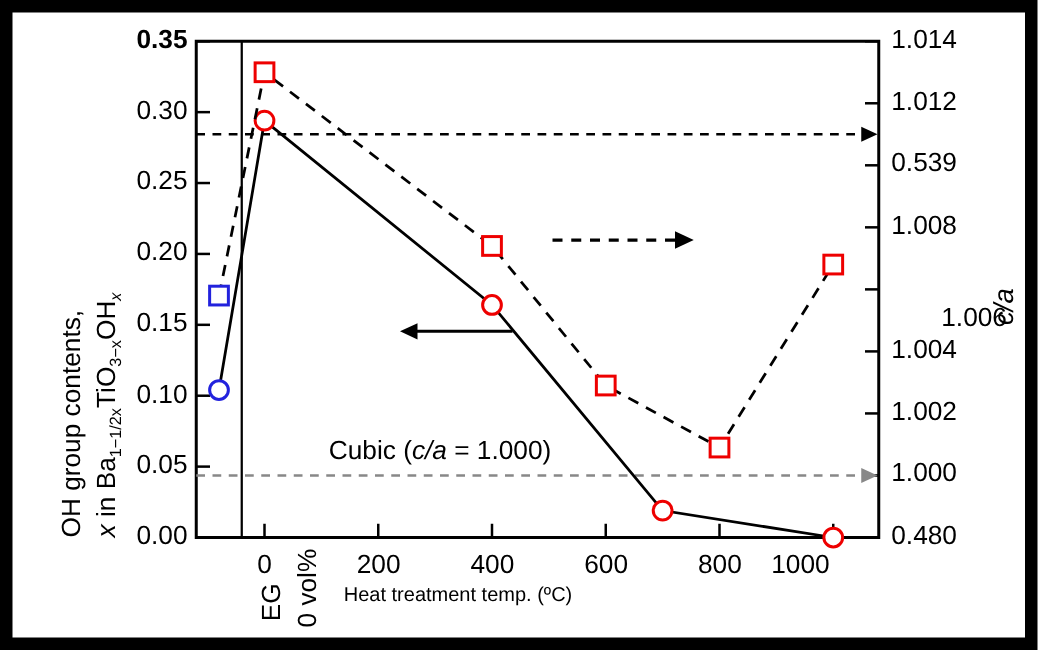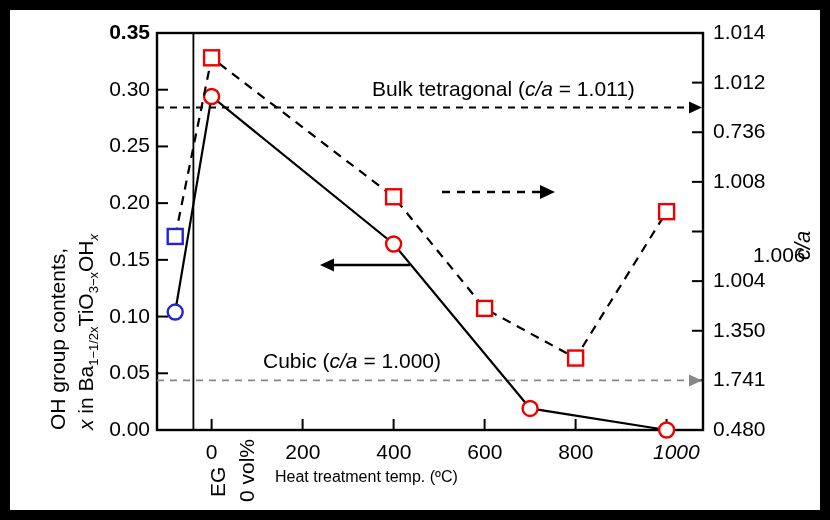--- a/index.html
+++ b/index.html
@@ -90,54 +90,51 @@
         <div class="txt tick-lbl" style="left: auto; top: 293.571px; right: 670px;">0.10</div>
         <div class="txt tick-lbl" style="left: auto; top: 236.857px; right: 670px;">0.15</div>
         <div class="txt tick-lbl" style="left: auto; top: 180.143px; right: 670px;">0.20</div>
         <div class="txt tick-lbl" style="left: auto; top: 123.429px; right: 670px;">0.25</div>
         <div class="txt tick-lbl" style="left: auto; top: 66.7143px; right: 670px; margin-left: 48px;">0.30</div>
         <div class="txt tick-lbl" style="left: auto; top: 10px; right: 670px; font-weight: bold;">0.35</div>
       </div>
 
     <div id="right-ticks">
         <div class="txt tick-lbl" style="left: 703px; top: 407px;">0.480</div>
-        <div class="txt tick-lbl" style="left: 703px; top: 357.375px;">1.741</div>
-        <div class="txt tick-lbl" style="left: 703px; top: 307.75px;">1.350</div>
+        <div class="txt tick-lbl" style="left: 703px; top: 357.375px;">1.000</div>
+        <div class="txt tick-lbl" style="left: 703px; top: 307.75px;">1.002</div>
         <div class="txt tick-lbl" style="left: 703px; top: 258.125px;">1.004</div>
         <div class="txt tick-lbl" style="left: 743px; top: 208.5px; margin-top: 24px;">1.006</div>
         <div class="txt tick-lbl" style="left: 703px; top: 158.875px;">1.008</div>
-        <div class="txt tick-lbl" style="left: 703px; top: 109.25px;">0.736</div>
+        <div class="txt tick-lbl" style="left: 703px; top: 109.25px;">0.539</div>
         <div class="txt tick-lbl" style="left: 703px; top: 59.625px;">1.012</div>
         <div class="txt tick-lbl" style="left: 703px; top: 10px;">1.014</div>
       </div>
 
     <div id="x-ticks">
         <div class="txt tick-lbl" style="left: 195.85px; top: 430px;">0</div>
         <div class="txt tick-lbl" style="left: 275.35px; top: 430px;">200</div>
         <div class="txt tick-lbl" style="left: 366.35px; top: 430px;">400</div>
         <div class="txt tick-lbl" style="left: 457.35px; top: 430px;">600</div>
         <div class="txt tick-lbl" style="left: 548.35px; top: 430px;">800</div>
-        <div class="txt tick-lbl" style="left: 643px; top: 430px; font-style: italic;">1000</div>
+        <div class="txt tick-lbl" style="left: 607px; top: 430px;">1000</div>
       </div>
 
     <div class="txt rot90" style="left:36px;top:420px;transform:rotate(-90deg);font-size:21px;">
       <span>OH group contents,</span>
     </div>
     <div class="txt rot90" style="left:64px;top:420px;transform:rotate(-90deg);font-size:21px;">
       <span class="it">x</span><span>&nbsp;in Ba</span><sub style="font-size:13px;">1−1/2x</sub><span>TiO</span><sub style="font-size:13px;">3−x</sub><span>OH</span><sub style="font-size:13px;" class="it">x</sub>
     </div>
 
     <div class="txt rot90 it" style="left:780px;top:250px;transform:rotate(-90deg);font-size:22px;">c/a</div>
 
     <div class="txt ax-title" style="left:265px;top:458px;">Heat treatment temp. (ºC)</div>
 
     <div class="txt rot90" style="left:196px;top:487px;transform:rotate(-90deg);font-size:21px;">EG</div>
     <div class="txt rot90" style="left:225px;top:492px;transform:rotate(-90deg);font-size:21px;">0 vol%</div>
 
-    <div class="txt annot" style="left:362px;top:67px;">
-      <span>Bulk tetragonal (</span><span class="it">c/a</span><span> = 1.011)</span>
-    </div>
     <div class="txt annot" style="left:253px;top:339px;">
       <span>Cubic (</span><span class="it">c/a</span><span> = 1.000)</span>
     </div>
 
   </div>
 </div>
 
 </body></html>

